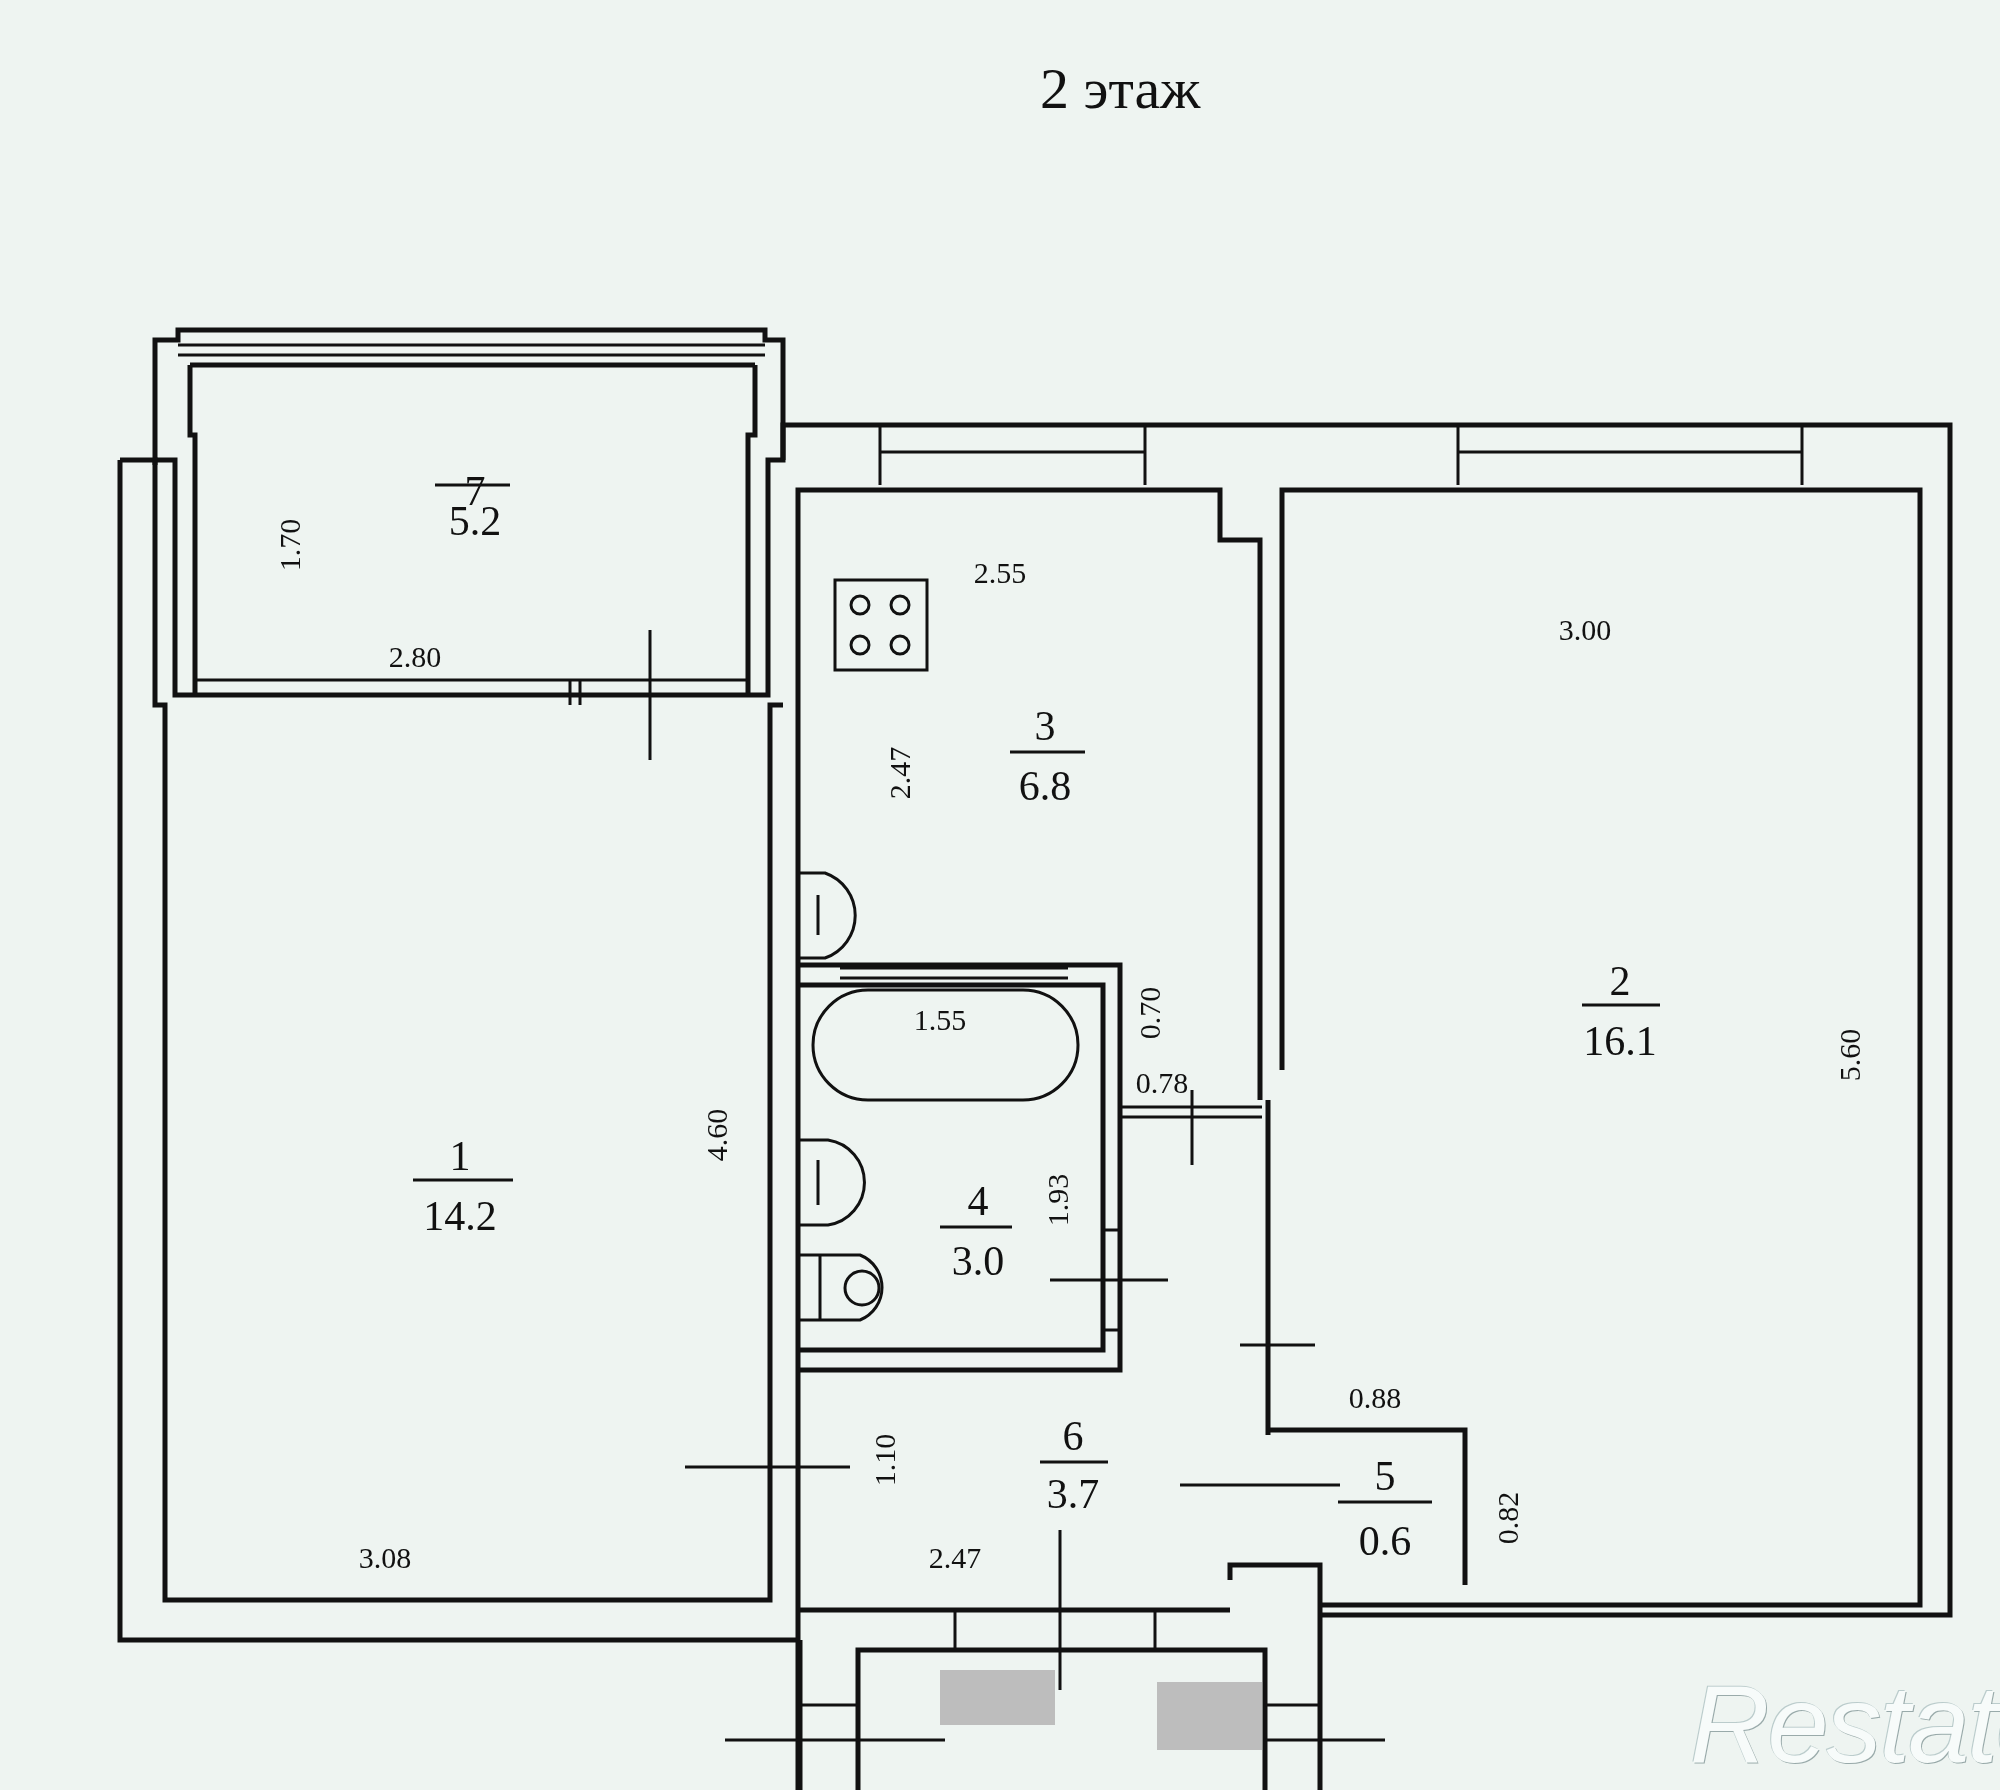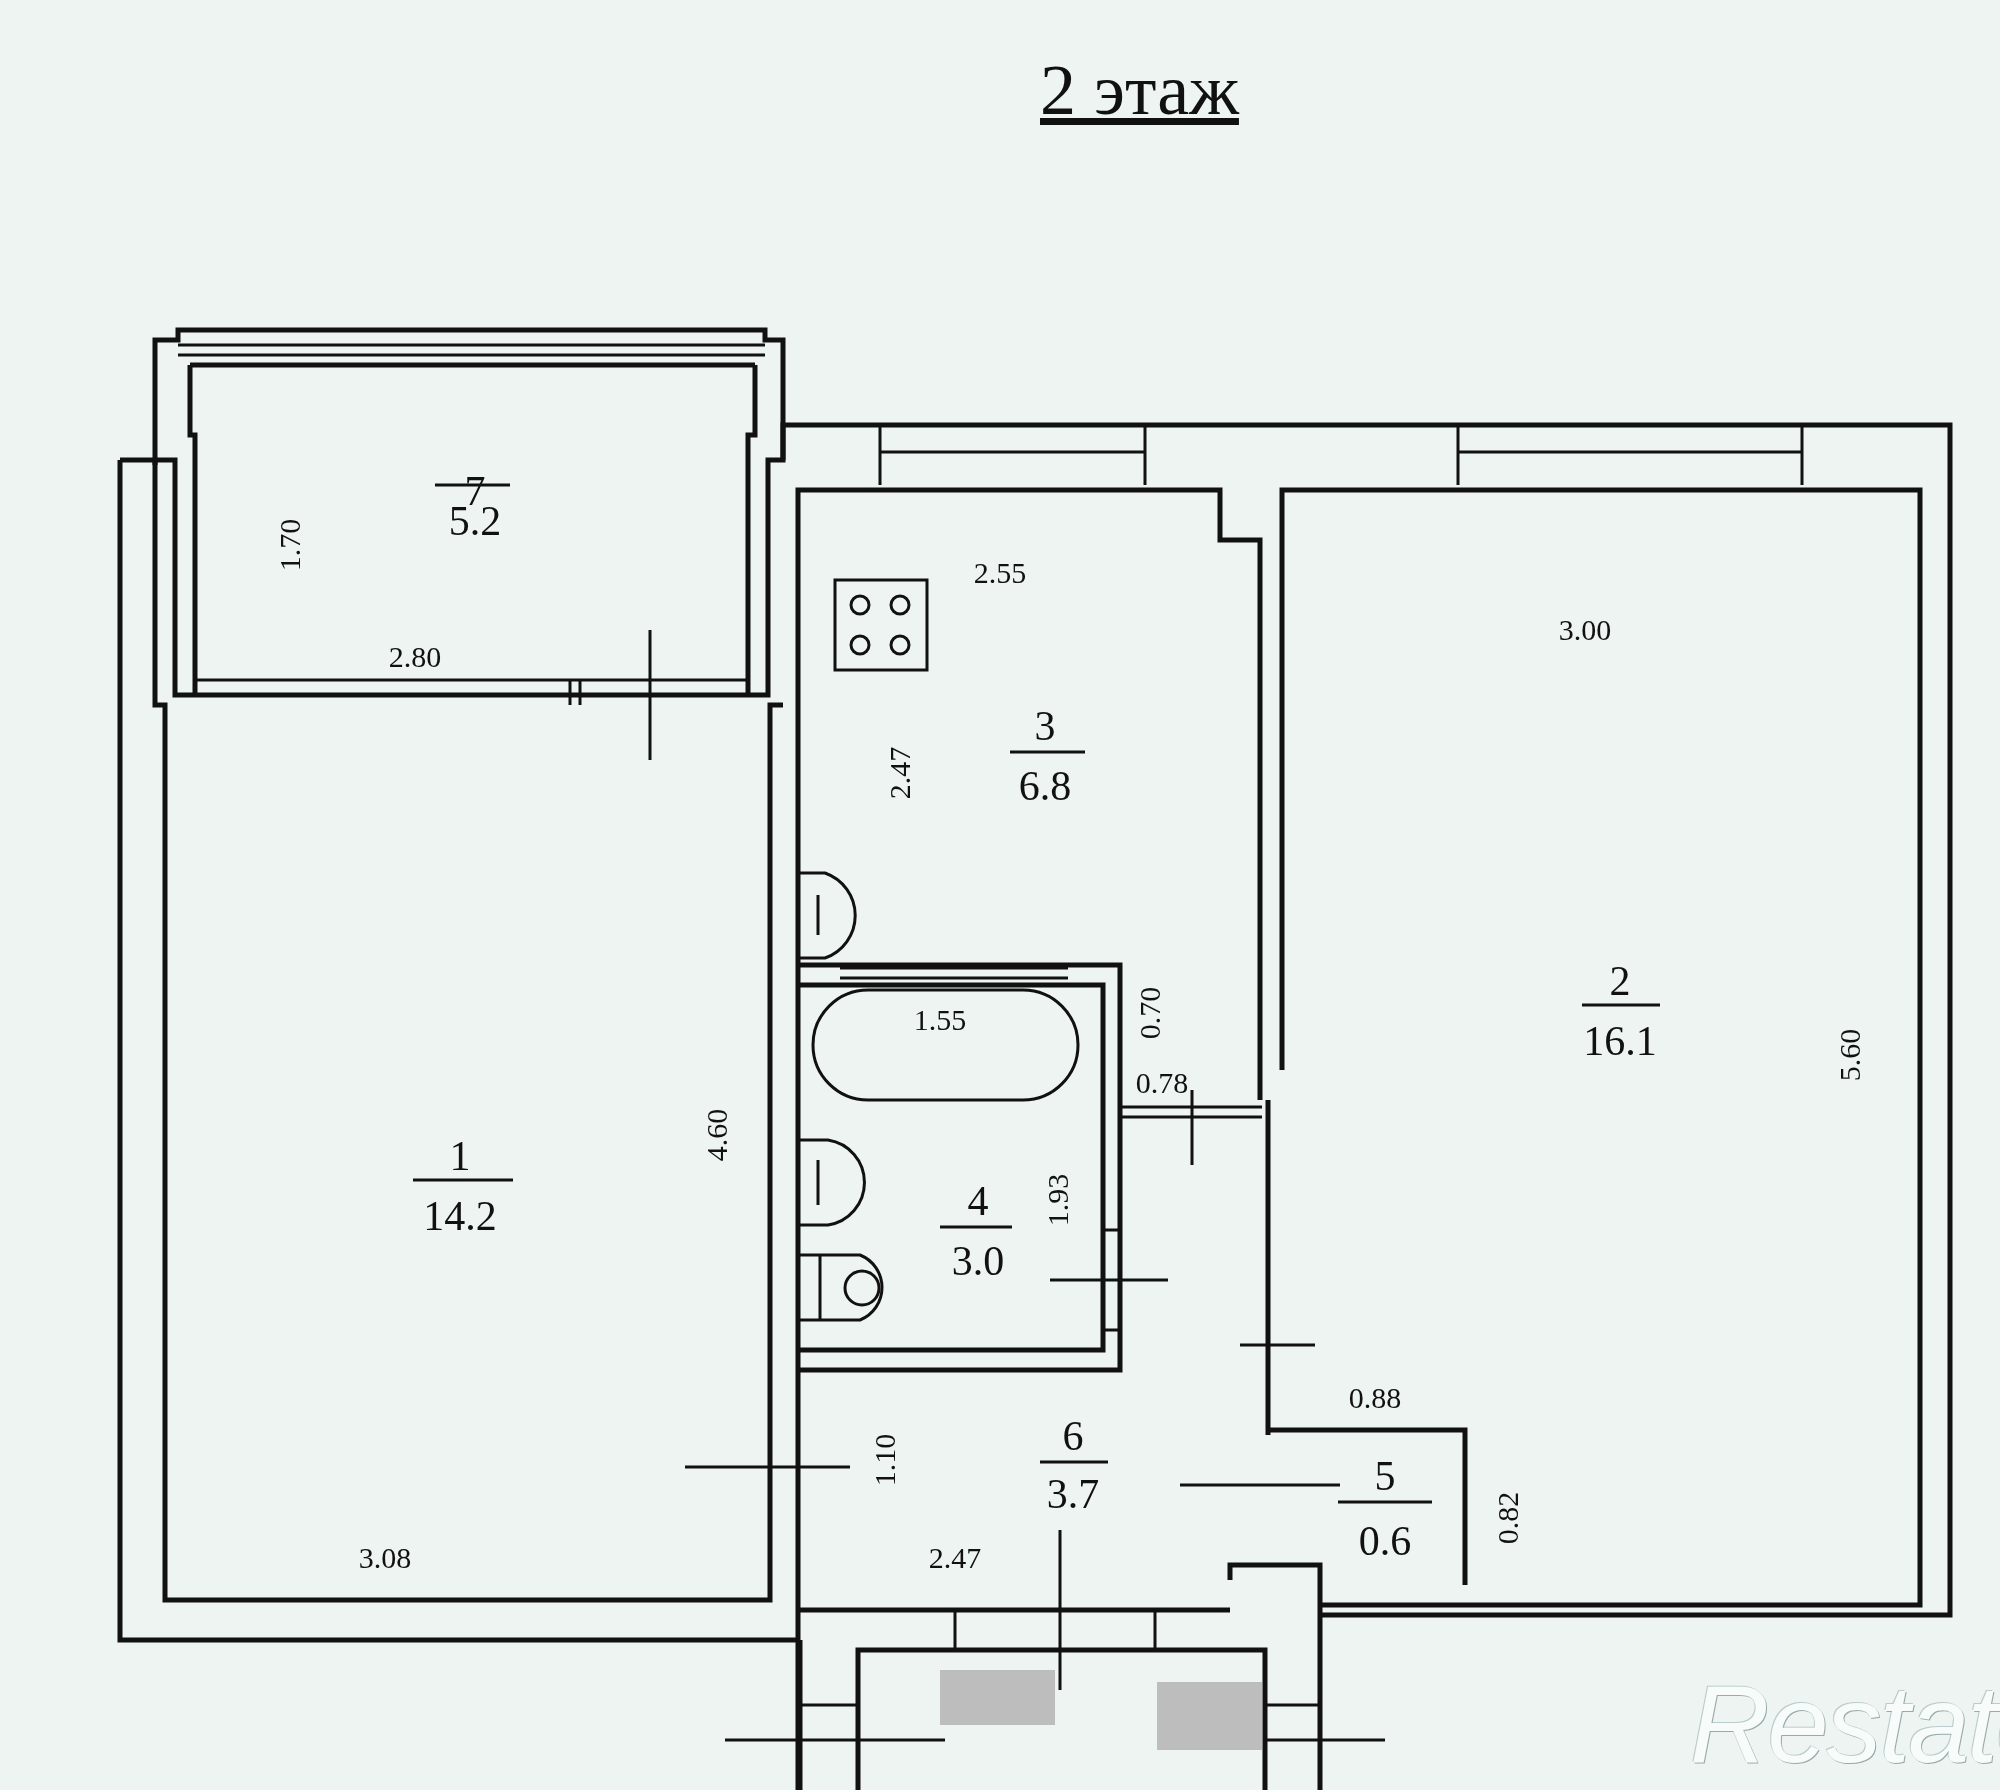--- a/index.html
+++ b/index.html
@@ -1,18 +1,18 @@
 <!DOCTYPE html>
 <html><head>
 <meta charset="utf-8">
 <style>
   html,body{margin:0;padding:0;}
   body{width:2000px;height:1790px;background:#eef4f1;overflow:hidden;position:relative;font-family:"Liberation Serif","DejaVu Serif",serif;}
   .plan{position:absolute;left:0;top:0;width:2000px;height:1790px;}
-  .title{position:absolute;left:1040px;top:49px;font-size:72px;color:#111;font-family:"Liberation Serif",serif;text-decoration:underline;}
+  .title{position:absolute;left:1040px;top:55px;font-size:58px;color:#111;font-family:"Liberation Serif",serif;}
   .wm{position:absolute;left:1690px;top:1660px;font-size:110px;font-style:italic;color:#f7fbfa;font-family:"Liberation Sans",sans-serif;letter-spacing:-2px;text-shadow:1px 1px 0 #9aa,-1px -1px 0 #bcc;}
   svg text{font-family:"Liberation Serif","DejaVu Serif",serif;fill:#111;}
   .w{stroke:#111;stroke-width:5;fill:none;}
   .t{stroke:#111;stroke-width:3;fill:none;}
 </style>
 </head>
 <body>
 
 <div class="title">2 этаж</div>
 

